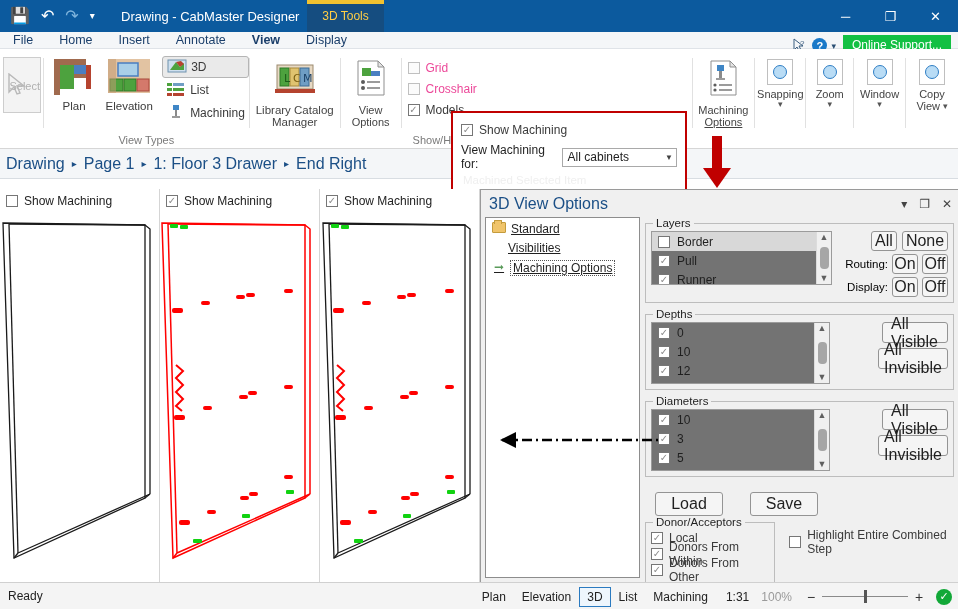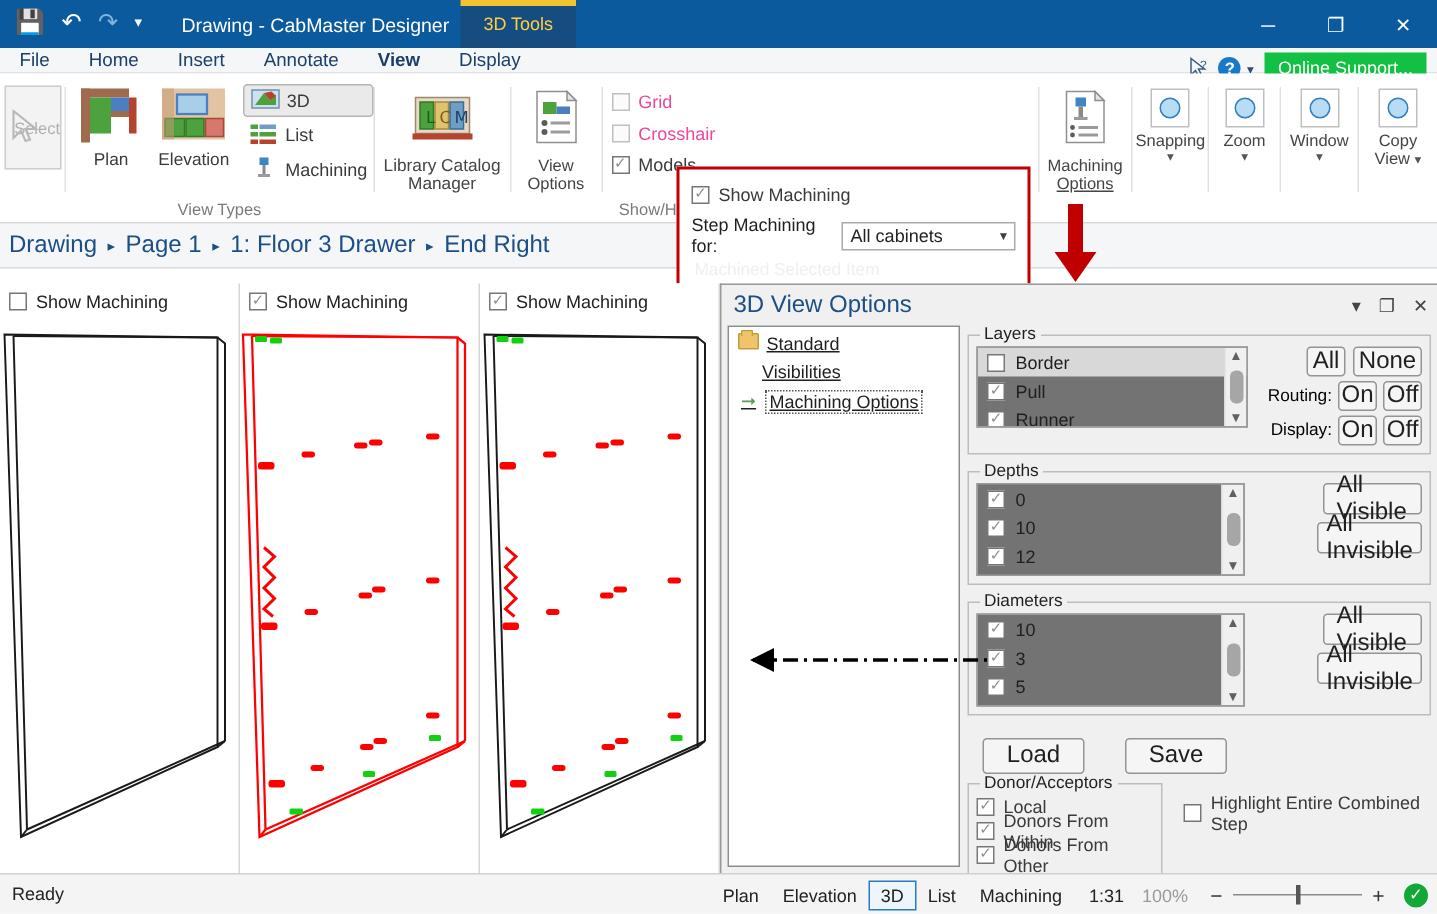--- a/index.html
+++ b/index.html
@@ -535,21 +535,21 @@
     <div class="rgroup-title">&nbsp;</div>
   </div>
 
   <div class="machining-group">
     <div class="mg-inner">
       <div class="chkrow" style="margin-bottom:3px">
         <span class="cb grey checked"></span>
         <span>Show Machining</span>
       </div>
       <div style="display:flex;align-items:center;gap:4px">
-        <span style="font-size:12px;color:#1f1f1f">Step Machining for:</span>
+        <span style="font-size:12px;color:#1f1f1f">View Machining for:</span>
         <span class="combo">
           <span>All cabinets</span>
           <span class="carat">▼</span>
         </span>
       </div>
       <div class="ghost" style="margin-top:3px;padding-left:2px">Machined Selected Item</div>
       <div class="mg-title">Machining</div>
     </div>
   </div>
 </div>

